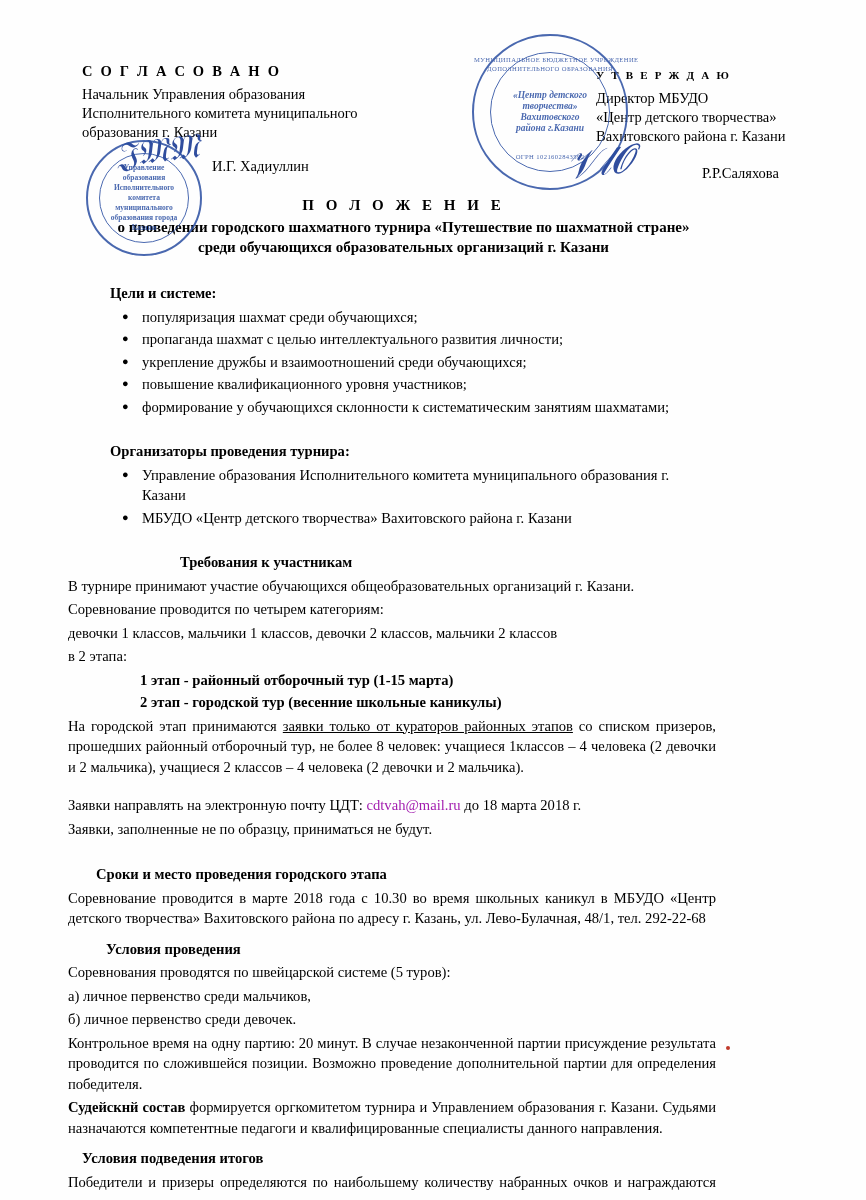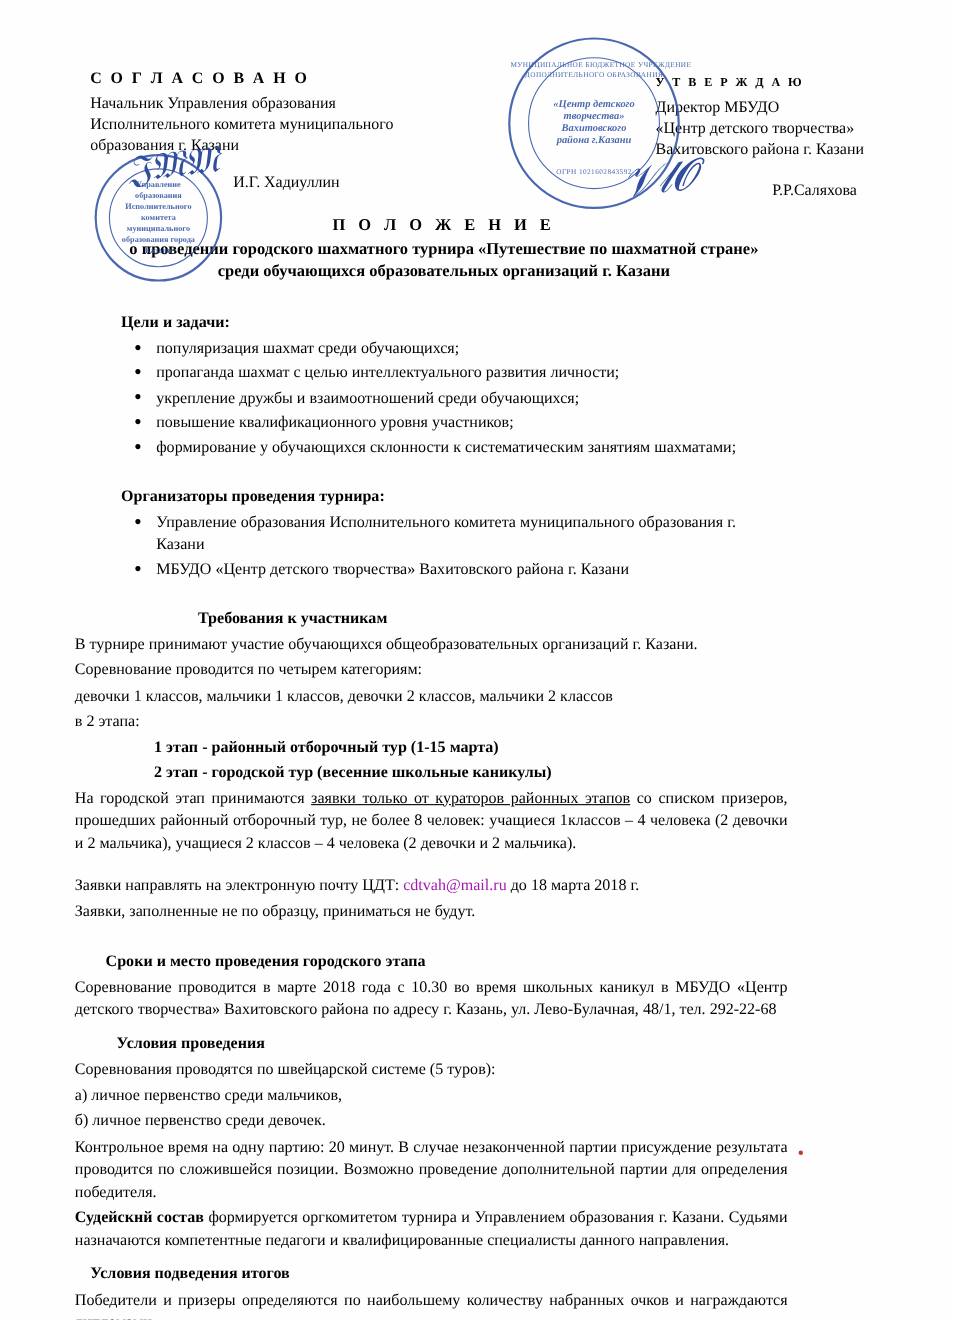--- a/index.html
+++ b/index.html
@@ -73,21 +73,21 @@
   
   .stamp {
     position: absolute;
     border: 2px solid #2b4fa2;
     border-radius: 50%;
     color: #2b4fa2;
     opacity: .85;
     pointer-events: none;
   }
   .stamp-round {
-    left: 462px;
+    left: 472px;
     top: 34px;
     width: 152px;
     height: 152px;
   }
   .stamp-round .inner {
     position: absolute;
     left: 16px; top: 16px; right: 16px; bottom: 16px;
     border: 1px solid #2b4fa2;
     border-radius: 50%;
   }
@@ -281,21 +281,21 @@
     </div>
 
     <div class="title-block">
       <div class="doc-kind">П О Л О Ж Е Н И Е</div>
       <div class="doc-title">о проведении городского шахматного  турнира «Путешествие по шахматной стране»</div>
       <div class="doc-title">среди обучающихся образовательных организаций г. Казани</div>
     </div>
 
     <div class="body">
 
-      <div class="sec-head indent">Цели и задачи:</div>
+      <div class="sec-head indent">Цели и системе:</div>
       <ul class="bullets">
         <li>популяризация  шахмат среди обучающихся;</li>
         <li>пропаганда  шахмат с целью интеллектуального развития личности;</li>
         <li>укрепление дружбы и взаимоотношений среди обучающихся;</li>
         <li>повышение квалификационного уровня участников;</li>
         <li>формирование у обучающихся  склонности к систематическим занятиям шахматами;</li>
       </ul>
 
       <div class="gap"></div>
 

